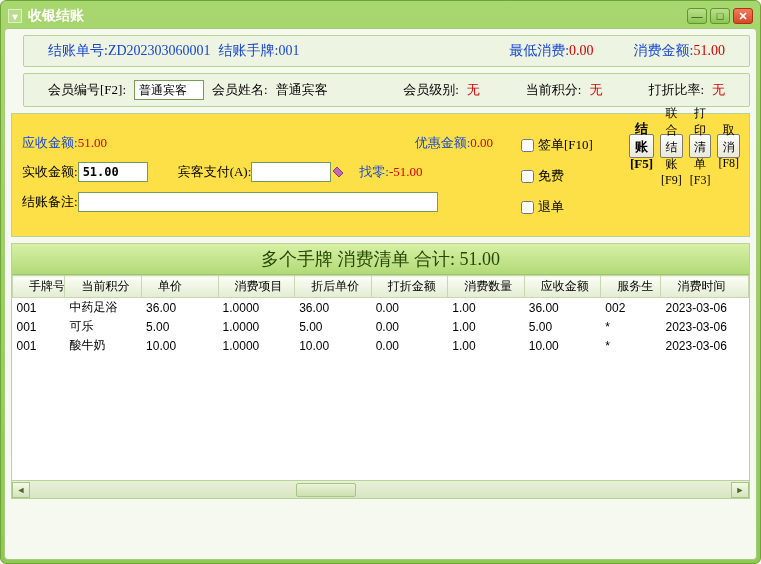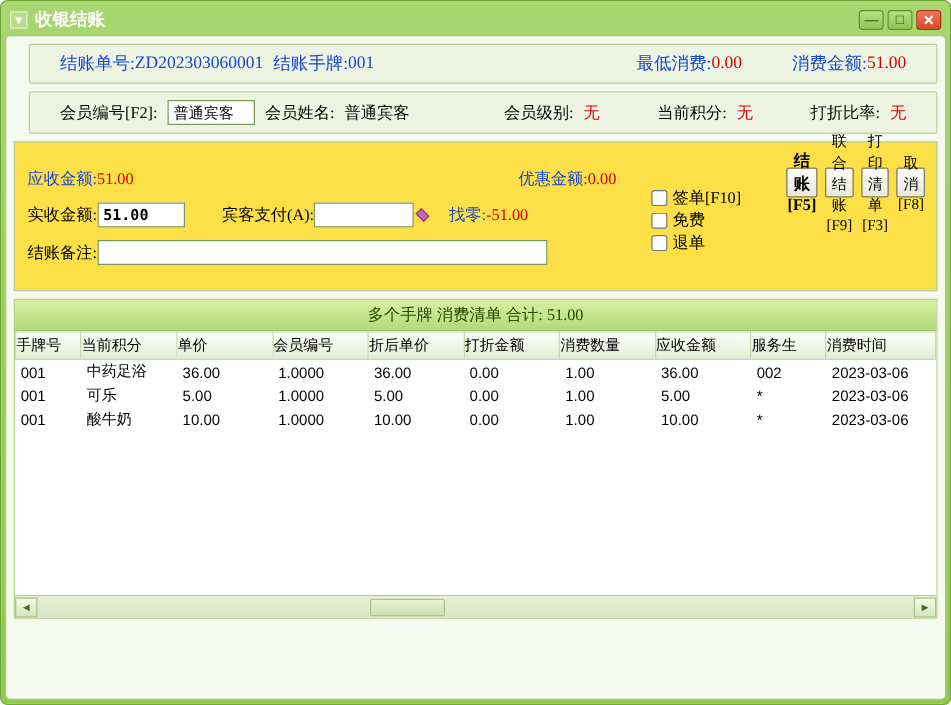--- a/index.html
+++ b/index.html
@@ -90,21 +90,21 @@
 .panel3 {
   display: flex;
   gap: 8px;
   background: #fde047;
   border: 1px solid #b9d295;
   padding: 20px 10px;
   margin-bottom: 6px;
 }
 .panel3 .leftcol { flex: 1; }
 .panel3 .leftcol .line { display: flex; align-items: center; margin-bottom: 10px; font-size: 13px; }
-.panel3 .centercol { width: 100px; display: flex; flex-direction: column; gap: 0; padding-top: 2px; font-size: 13px; margin-top: 13px; }
+.panel3 .centercol { width: 100px; display: flex; flex-direction: column; gap: 13px; padding-top: 2px; font-size: 13px; }
 .panel3 .centercol label { display: flex; align-items: center; gap: 4px; }
 .panel3 .centercol input[type=checkbox] { width: 13px; height: 13px; }
 .panel3 .btncol { width: 110px; display: flex; flex-direction: row; gap: 6px; }
 .btn {
   background: linear-gradient(to bottom, #fdfdfb, #e8e8dc);
   border: 1px solid #7c7c6a;
   border-radius: 2px;
   height: 24px;
   font-size: 12px;
   font-family: "SimSun", serif;
@@ -123,42 +123,42 @@
 .table-wrap {
   border: 1px solid #b9d295;
   height: 256px;
   display: flex;
   flex-direction: column;
 }
 .table-title {
   background: linear-gradient(to bottom, #d7f0a6, #b2da77);
   border-bottom: 1px solid #9cc56a;
   text-align: center;
-  font-size: 13px;
+  font-size: 18px;
   padding: 3px 0;
   color: #254a00;
 }
 .grid {
   flex: 1;
   overflow: auto;
   background: #fff;
   position: relative;
 }
 table {
   border-collapse: collapse;
   width: 100%;
   font-size: 12px;
   font-family: "SimSun", sans-serif;
   table-layout: fixed;
 }
 thead th {
   background: linear-gradient(to bottom, #fbfdf6, #e3ecd2);
   border: 1px solid #c7d7b0;
   text-align: left;
-  padding: 2px 0;
+  padding: 2px 16px;
   font-weight: normal;
   color: #000;
   white-space: nowrap;
   overflow: hidden;
 }
 tbody td {
   padding: 1px 4px;
   border-right: 1px solid transparent;
   white-space: nowrap;
   overflow: hidden;
@@ -303,21 +303,21 @@
             <col style="width:70px">
               <col style="width:70px">
               <col style="width:55px">
               <col style="width:80px">
           </colgroup>
           <thead>
               <tr id="thead-row">
                 <th>手牌号</th>
                 <th>当前积分</th>
                 <th>单价</th>
-                <th>会员编号</th>
+                <th>消费项目</th>
                 <th>折后单价</th>
                 <th>打折金额</th>
                 <th>消费数量</th>
                 <th>应收金额</th>
                 <th>服务生</th>
                 <th>消费时间</th>
               </tr>
             </thead>
           <tbody id="tbody">
               <tr>

